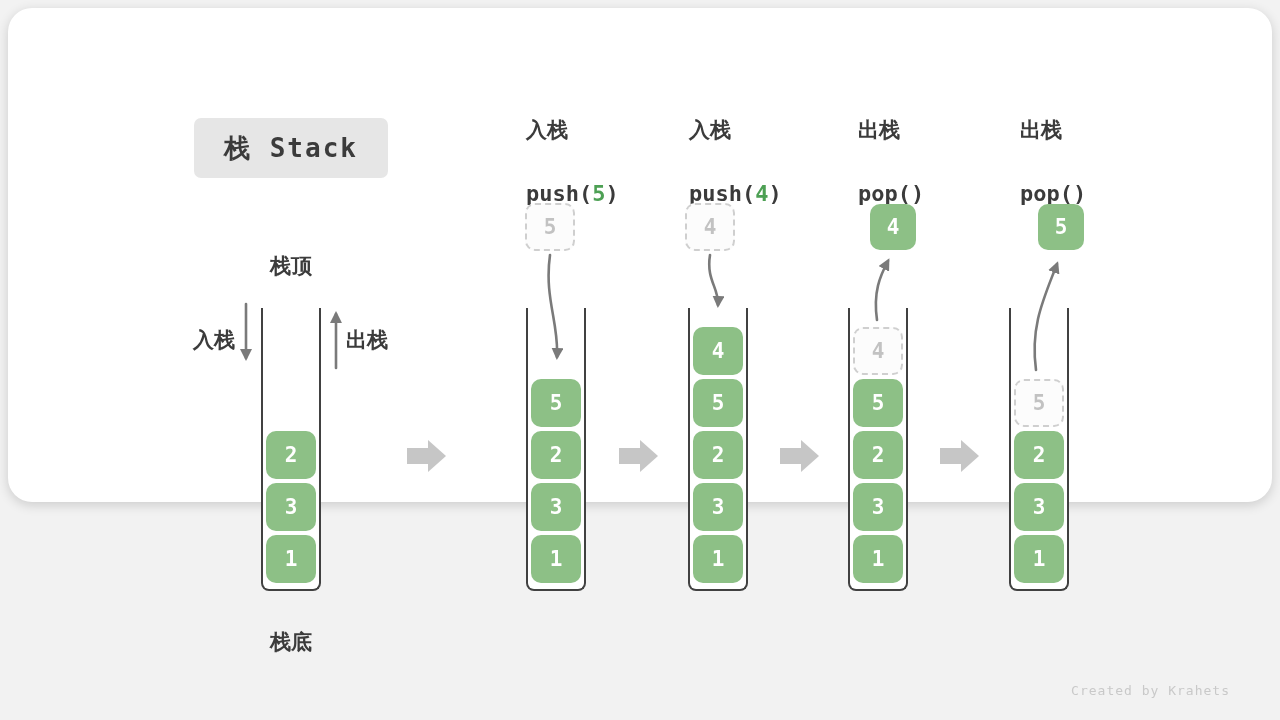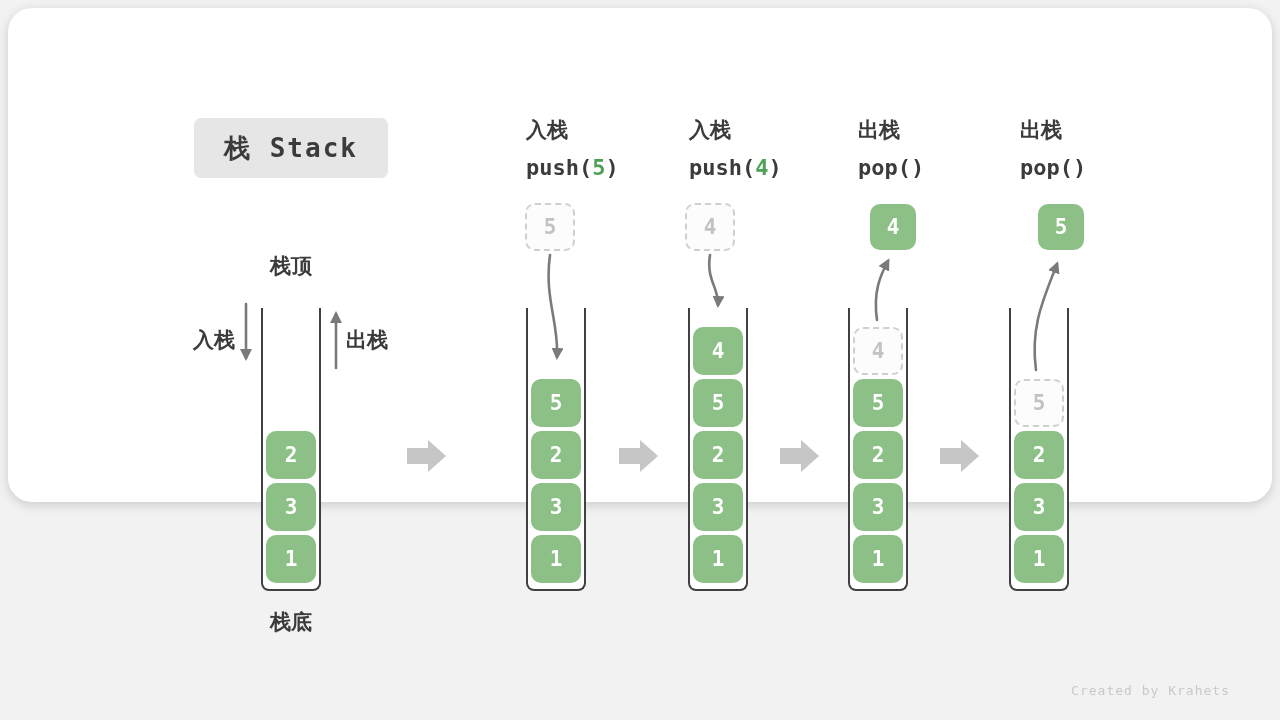--- a/index.html
+++ b/index.html
@@ -46,21 +46,21 @@
   }
   .centered{transform:translateX(-50%);text-align:right;}
   .step-header{
     position:absolute; top:108px;
     display:flex; flex-direction:column; gap:11px;
     white-space:nowrap;
   }
   .step-header .action{font-size:21px; font-weight:bold;}
   .step-header .code{
     font-family:"DejaVu Sans Mono","Liberation Mono",monospace;
-    font-size:22px; font-weight:bold;
+    font-size:22px; font-weight:bold;margin-top:26px;
   }
   .step-header .code .arg{color:var(--arg-green);}
   .stack{
     position:absolute; top:300px; width:60px; height:283px;
     border-left:2px solid var(--wall);
     border-right:2px solid var(--wall);
     border-bottom:2px solid var(--wall);
     border-radius:0 0 8px 8px;
     display:flex; flex-direction:column; justify-content:flex-end;
     gap:4px; padding:0 3px 6px 3px;
@@ -102,21 +102,21 @@
 </head>
 <body>
 
 <div class="card">
 
   <div class="title-box">
     <span>栈 Stack</span>
   </div>
 
   <div class="cn-label centered" style="left:283px; top:244px;">栈顶</div>
-  <div class="cn-label centered" style="left:283px; top:600px;">栈底</div>
+  <div class="cn-label centered" style="left:283px; top:620px;">栈底</div>
   <div class="cn-label" style="left:185px; top:318px;">入栈</div>
   <div class="cn-label" style="left:338px; top:318px;">出栈</div>
 
   <div class="step-header" style="left:518px;">
     <div class="action">入栈</div>
     <div class="code"><span>push(</span><span class="arg">5</span><span>)</span></div>
   </div>
   <div class="step-header" style="left:681px;">
     <div class="action">入栈</div>
     <div class="code"><span>push(</span><span class="arg">4</span><span>)</span></div>

